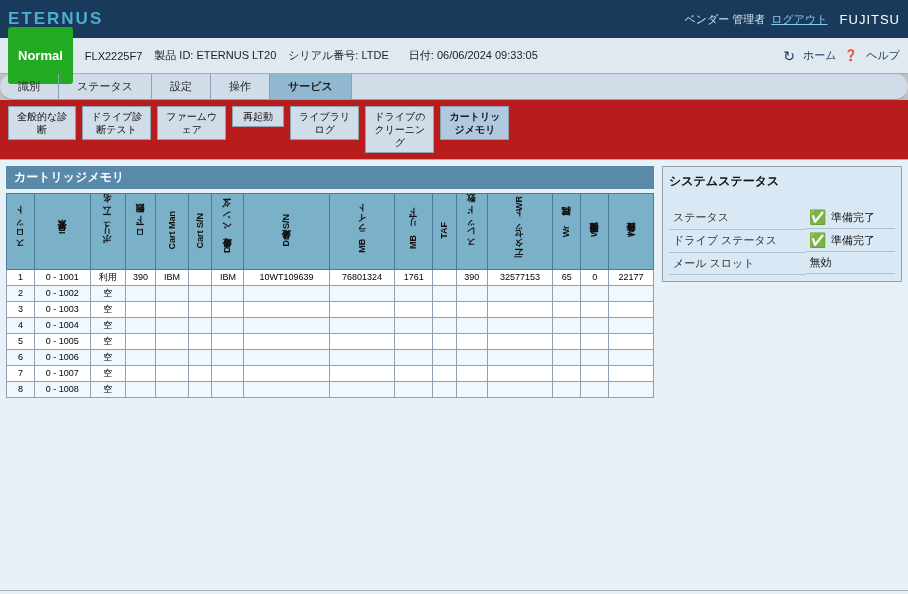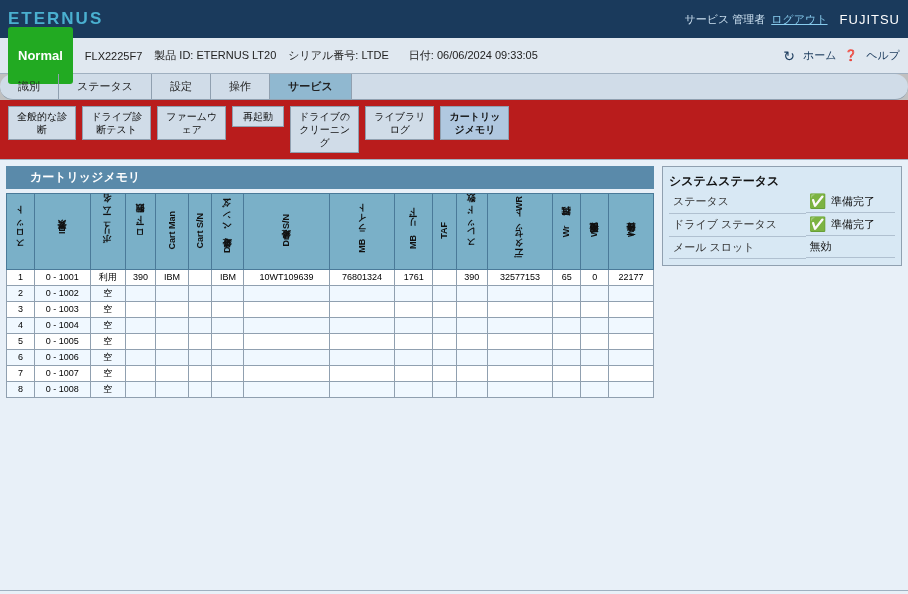--- a/index.html
+++ b/index.html
@@ -24,52 +24,52 @@
 
     
     #subtoolbar { background: #b91c1c; display: flex; align-items: flex-start; padding: 6px 8px; gap: 6px; border-bottom: 1px solid #a0b0c0; }
     .subtool-btn { background: #d0dce8; border: 1px solid #90a0b0; padding: 3px 8px; font-size: 10px; cursor: pointer; text-align: center; min-width: 52px; color: #111; line-height: 1.3; }
 
     
     #main { display: flex; padding: 6px; gap: 8px; background: #e8f0f8; min-height: 430px; }
 
     
     #cartridge-section { flex: 1; }
-    .section-title { background: #5a8aaa; color: white; padding: 3px 24px; font-size: 12px; font-weight: bold; margin-bottom: 4px; }
+    .section-title { background: #5a8aaa; color: white; padding: 3px 8px; font-size: 12px; font-weight: bold; margin-bottom: 4px; }
 
     
     .data-table { border-collapse: collapse; width: 100%; font-size: 10px; background: white; }
     .data-table th { background: #7ab0c8; border: 1px solid #4a7a99; padding: 2px 3px; text-align: center; vertical-align: middle; color: #111; font-weight: bold; font-size: 9px; white-space: nowrap; }
     .data-table td { border: 1px solid #90a0b0; padding: 1px 3px; text-align: center; vertical-align: middle; white-space: nowrap; font-size: 9px; }
     .data-table tr:nth-child(even) { background: #f0f8ff; }
     .data-table tr:nth-child(odd) { background: #ffffff; }
 
     
     #system-status { width: 240px; min-width: 220px; }
     .status-panel { background: #d8e8f4; border: 1px solid #90a0b0; padding: 6px; }
-    .status-panel-title { font-size: 12px; font-weight: bold; color: #111; margin-bottom: 0; }
+    .status-panel-title { font-size: 12px; font-weight: bold; color: #111; margin-bottom: 16px; }
     .status-legend-link { color: #0000cc; text-decoration: underline; cursor: pointer; font-size: 11px; display: block; margin-bottom: 6px; }
     .status-table { width: 100%; border-collapse: collapse; font-size: 11px; }
     .status-table td { padding: 3px 4px; border-bottom: 1px solid #b0c0d0; }
     .status-table td:first-child { color: #333; white-space: nowrap; }
     .status-table td:last-child { color: #111; display: flex; align-items: center; gap: 4px; }
 
     
     #bottombar { display: flex; justify-content: center; gap: 8px; padding: 8px; background: #e8f0f8; border-top: 1px solid #a0b0c0; }
     .action-btn { background: #d0dce8; border: 1px solid #90a0b0; padding: 4px 14px; font-size: 11px; cursor: pointer; }
 
     .col-vert { writing-mode: vertical-rl; transform: rotate(180deg); display: inline-block; }
   </style>
 </head>
 <body>
 
 <div id="header">
   <span style="color:#4ab0d0;font-size:17px;font-weight:bold;letter-spacing:2px;">ETERNUS</span>
   <div style="flex:1"></div>
-  <span style="color:#cce0f0;font-size:11px;margin-right:6px;">サービス 管理者</span>
+  <span style="color:#cce0f0;font-size:11px;margin-right:6px;">ベンダー 管理者</span>
   <span style="color:#88ccee;text-decoration:underline;cursor:pointer;font-size:11px;margin-right:12px;">ログアウト</span>
   <span style="color:white;font-size:13px;font-weight:normal;letter-spacing:1px;">FUJITSU</span>
 </div>
 
 <div id="topbar">
   <div id="topbar-left">
     <span class="normal-badge">Normal</span>
     <span class="topbar-info">FLX2225F7</span>
     <span class="topbar-info">製品 ID: ETERNUS LT20</span>
     <span class="topbar-info">シリアル番号: LTDE</span>
@@ -89,22 +89,22 @@
   <div class="navtab">設定</div>
   <div class="navtab">操作</div>
   <div class="navtab active">サービス</div>
 </div>
 
 <div id="subtoolbar">
   <button class="subtool-btn">全般的な診<br>断</button>
   <button class="subtool-btn">ドライブ診<br>断テスト</button>
   <button class="subtool-btn">ファームウ<br>ェア</button>
   <button class="subtool-btn">再起動</button>
+  <button class="subtool-btn">ライブラリ<br>ログ</button>
   <button class="subtool-btn">ドライブの<br>クリーニン<br>グ</button>
-  <button class="subtool-btn">ライブラリ<br>ログ</button>
   <button class="subtool-btn" style="background:#b0c8e0;font-weight:bold;">カートリッ<br>ジメモリ</button>
 </div>
 
 <div id="main">
 
   <div id="cartridge-section">
     <div class="section-title">カートリッジメモリ</div>
     <div style="overflow-x:auto;">
       <table class="data-table">
         <thead>

